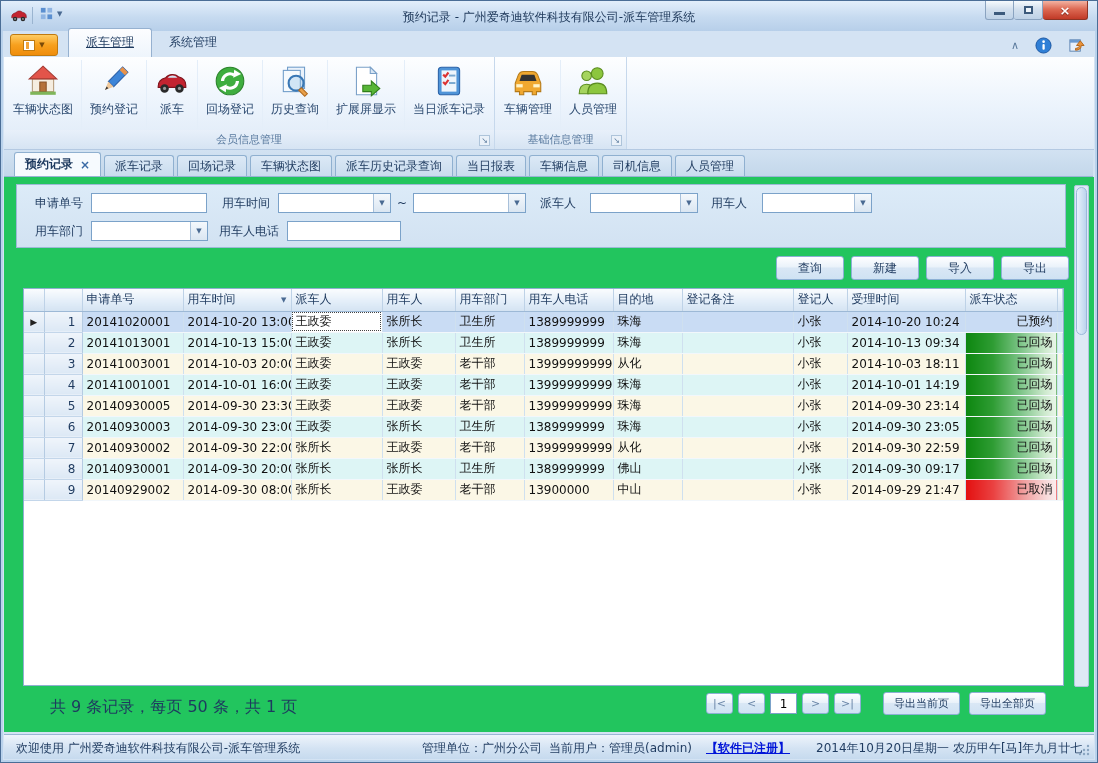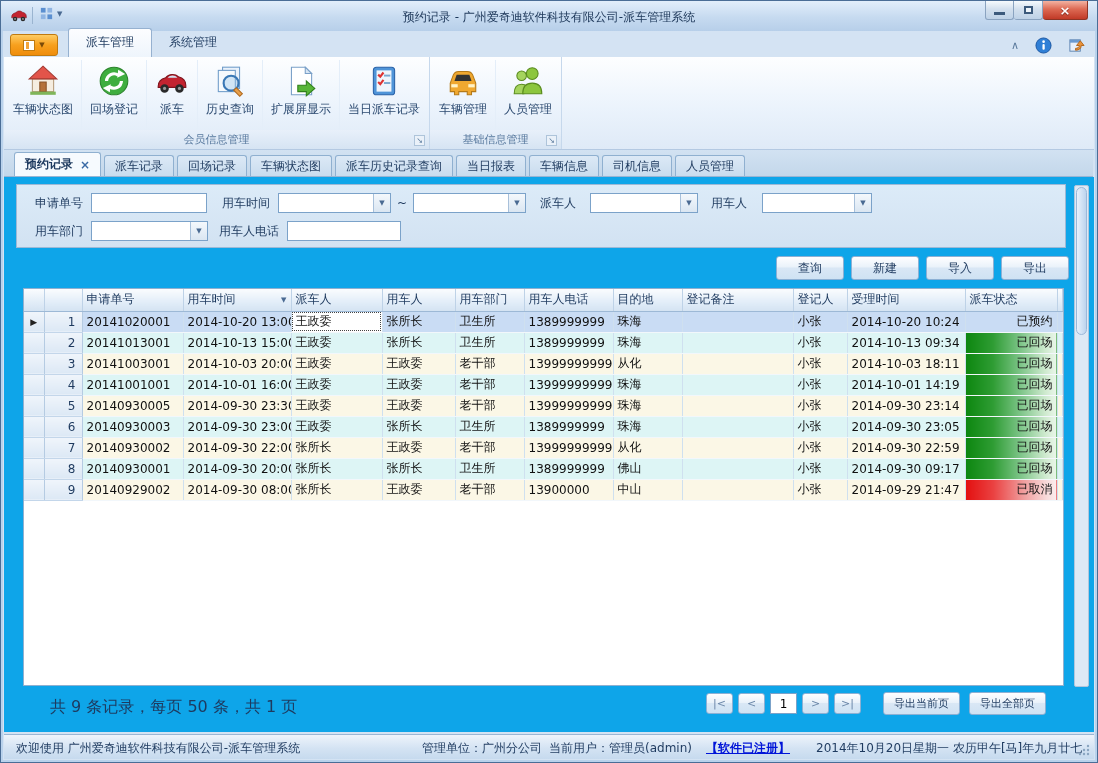--- a/index.html
+++ b/index.html
@@ -33,21 +33,21 @@
     display:flex; align-items:flex-end; }
   .appmenu { width:48px; height:22px; margin:0 10px 0 6px; align-self:center; margin-top:2px;
     background:linear-gradient(#ffcc62,#f7a01e 50%,#ef8d0c);
     border:1px solid #c07a10; border-radius:3px;
     display:flex; align-items:center; justify-content:center; gap:4px; cursor:pointer; }
   .appmenu .amicon { width:12px; height:11px; background:#fff; border:1px solid #c07a10; position:relative; }
   .appmenu .amicon::before { content:""; position:absolute; left:2px; top:1px; bottom:1px; width:3px; background:#f2a43a; }
   .appmenu .arrow { font-size:7px; color:#7a4a08; }
   .rtab { padding:5px 17px 6px; font-size:12px; color:#1e3a5f; cursor:pointer; }
   .rtab.active { background:linear-gradient(#fcfdff,#eef5fc); border:1px solid #96b1d0;
-    border-bottom:none; border-radius:3px 3px 0 0; }
+    border-bottom:none; border-radius:3px 3px 0 0;text-decoration:underline; }
   .ribbon-right { position:absolute; right:12px; top:36px; display:flex; gap:16px; align-items:center; }
   .collapse-chevron { color:#5a7a9c; font-size:11px; cursor:pointer; }
   .ribbon-right svg { width:17px; height:17px; cursor:pointer; }
 
   
   .ribbon { position:absolute; top:56px; left:3px; right:3px; height:93px;
     background:linear-gradient(#fdfeff,#ebf3fc 55%,#dfeaf7);
     border-bottom:1px solid #b4c9e2; display:flex; }
   .rgroup { display:flex; flex-direction:column; border-right:1px solid #c6d8ec; }
   .rgroup-btns { flex:1; display:flex; align-items:stretch; padding:3px 1px 0; }
@@ -67,21 +67,21 @@
     background:linear-gradient(#d2e2f2,#c3d7ea); display:flex; align-items:flex-end;
     padding-left:10px; border-bottom:1px solid #98b5d4; }
   .dtab { padding:0 10px; font-size:12px; color:#1e3a5f; height:21px; display:flex;
     align-items:center; gap:7px; background:linear-gradient(#dce9f6,#c9dcee);
     border:1px solid #8fb0d0; border-bottom:none; border-radius:3px 3px 0 0;
     margin-right:3px; cursor:pointer; white-space:nowrap; }
   .dtab.active { background:#f6fafe; height:24px; font-weight:bold; }
   .dtab .x { color:#3a6aa5; font-weight:bold; font-size:12px; cursor:pointer; }
 
   
-  .content { position:absolute; top:176px; left:3px; right:3px; bottom:30px; background:#0ea5e9; }
+  .content { position:absolute; top:176px; left:3px; right:3px; bottom:30px; background:#22c55e; }
 
   .filterpanel { position:absolute; left:12px; top:7px; width:1050px; height:64px;
     border:1px solid #9db9d6; background:linear-gradient(#dcebf8,#d2e2f2); }
   .frow { position:absolute; left:0; right:0; display:flex; align-items:center;
     font-size:12px; color:#1e3a5f; }
   .frow1 { top:8px; } .frow2 { top:36px; }
   .flabel { white-space:nowrap; }
   .tin { height:20px; border:1px solid #7ba2c9; background:#fff; padding:0 3px; font-size:12px; }
   .combo { height:20px; border:1px solid #7ba2c9; background:#fff; display:inline-flex; cursor:pointer; }
   .combo .cbox { flex:1; }
@@ -207,38 +207,49 @@
           <svg viewBox="0 0 32 32">
             <rect x="6" y="14" width="20" height="12" fill="#f5ede0" stroke="#b59a7a"></rect>
             <polygon points="16,2 29,14 3,14" fill="#e2544a" stroke="#a33a32"></polygon>
             <rect x="13" y="17" width="6" height="9" fill="#b5713a" stroke="#8a5428"></rect>
             <rect x="4" y="26" width="24" height="3" fill="#7fb55a"></rect>
           </svg>
           <span class="rlabel">车辆状态图</span>
         </div>
         <div class="rbtn">
           <svg viewBox="0 0 32 32">
-            <circle cx="16" cy="16" r="13" fill="#3fae3f" stroke="#2a822a"></circle>
-            <path d="M9 16a7 7 0 0 1 11-5.5" stroke="#fff" stroke-width="3" fill="none"></path>
-            <polygon points="20,5.5 26.5,9.5 19,13" fill="#fff"></polygon>
-            <path d="M23 16a7 7 0 0 1-11 5.5" stroke="#fff" stroke-width="3" fill="none"></path>
-            <polygon points="12,26.5 5.5,22.5 13,19" fill="#fff"></polygon>
-          </svg>
-          <span class="rlabel">回场登记</span>
+            <g transform="rotate(45 16 16)">
+              <rect x="12.5" y="1" width="7" height="19" fill="#3d85d8" stroke="#2a5fa8"></rect>
+              <rect x="12.5" y="1" width="7" height="4" fill="#e8924a"></rect>
+              <polygon points="12.5,20 19.5,20 16,28" fill="#f0c89a"></polygon>
+              <polygon points="14.8,24.6 17.2,24.6 16,28" fill="#333"></polygon>
+            </g>
+          </svg>
+          <span class="rlabel">预约登记</span>
         </div>
         <div class="rbtn">
           <svg viewBox="0 0 32 32">
             <path d="M3 21c0-4 3-7 7-8 3-4 9-4 12-1 4 1 7 4 7 8v2h-26z" fill="#c32430" stroke="#7e141c"></path>
             <path d="M12 13c2-3 7-3 9 0z" fill="#cfe4f2"></path>
             <circle cx="9" cy="23" r="4" fill="#2a2a2a"></circle>
               <circle cx="23" cy="23" r="4" fill="#2a2a2a"></circle>
             <circle cx="9" cy="23" r="1.5" fill="#999"></circle>
               <circle cx="23" cy="23" r="1.5" fill="#999"></circle>
           </svg>
           <span class="rlabel">派车</span>
+        </div>
+        <div class="rbtn">
+          <svg viewBox="0 0 32 32">
+            <circle cx="16" cy="16" r="13" fill="#3fae3f" stroke="#2a822a"></circle>
+            <path d="M9 16a7 7 0 0 1 11-5.5" stroke="#fff" stroke-width="3" fill="none"></path>
+            <polygon points="20,5.5 26.5,9.5 19,13" fill="#fff"></polygon>
+            <path d="M23 16a7 7 0 0 1-11 5.5" stroke="#fff" stroke-width="3" fill="none"></path>
+            <polygon points="12,26.5 5.5,22.5 13,19" fill="#fff"></polygon>
+          </svg>
+          <span class="rlabel">回场登记</span>
         </div>
         <div class="rbtn">
           <svg viewBox="0 0 32 32">
             <rect x="9" y="3" width="16" height="20" fill="#eaf2fb" stroke="#6f9cc9"></rect>
             <rect x="5" y="6" width="16" height="20" fill="#f6fafd" stroke="#6f9cc9"></rect>
             <circle cx="17" cy="18" r="7" fill="rgba(140,190,230,.35)" stroke="#3a78b5" stroke-width="2"></circle>
             <rect x="21.5" y="22.5" width="8" height="3.5" transform="rotate(45 22 23)" fill="#e8a04a" stroke="#b06a20"></rect>
           </svg>
           <span class="rlabel">历史查询</span>
         </div>

